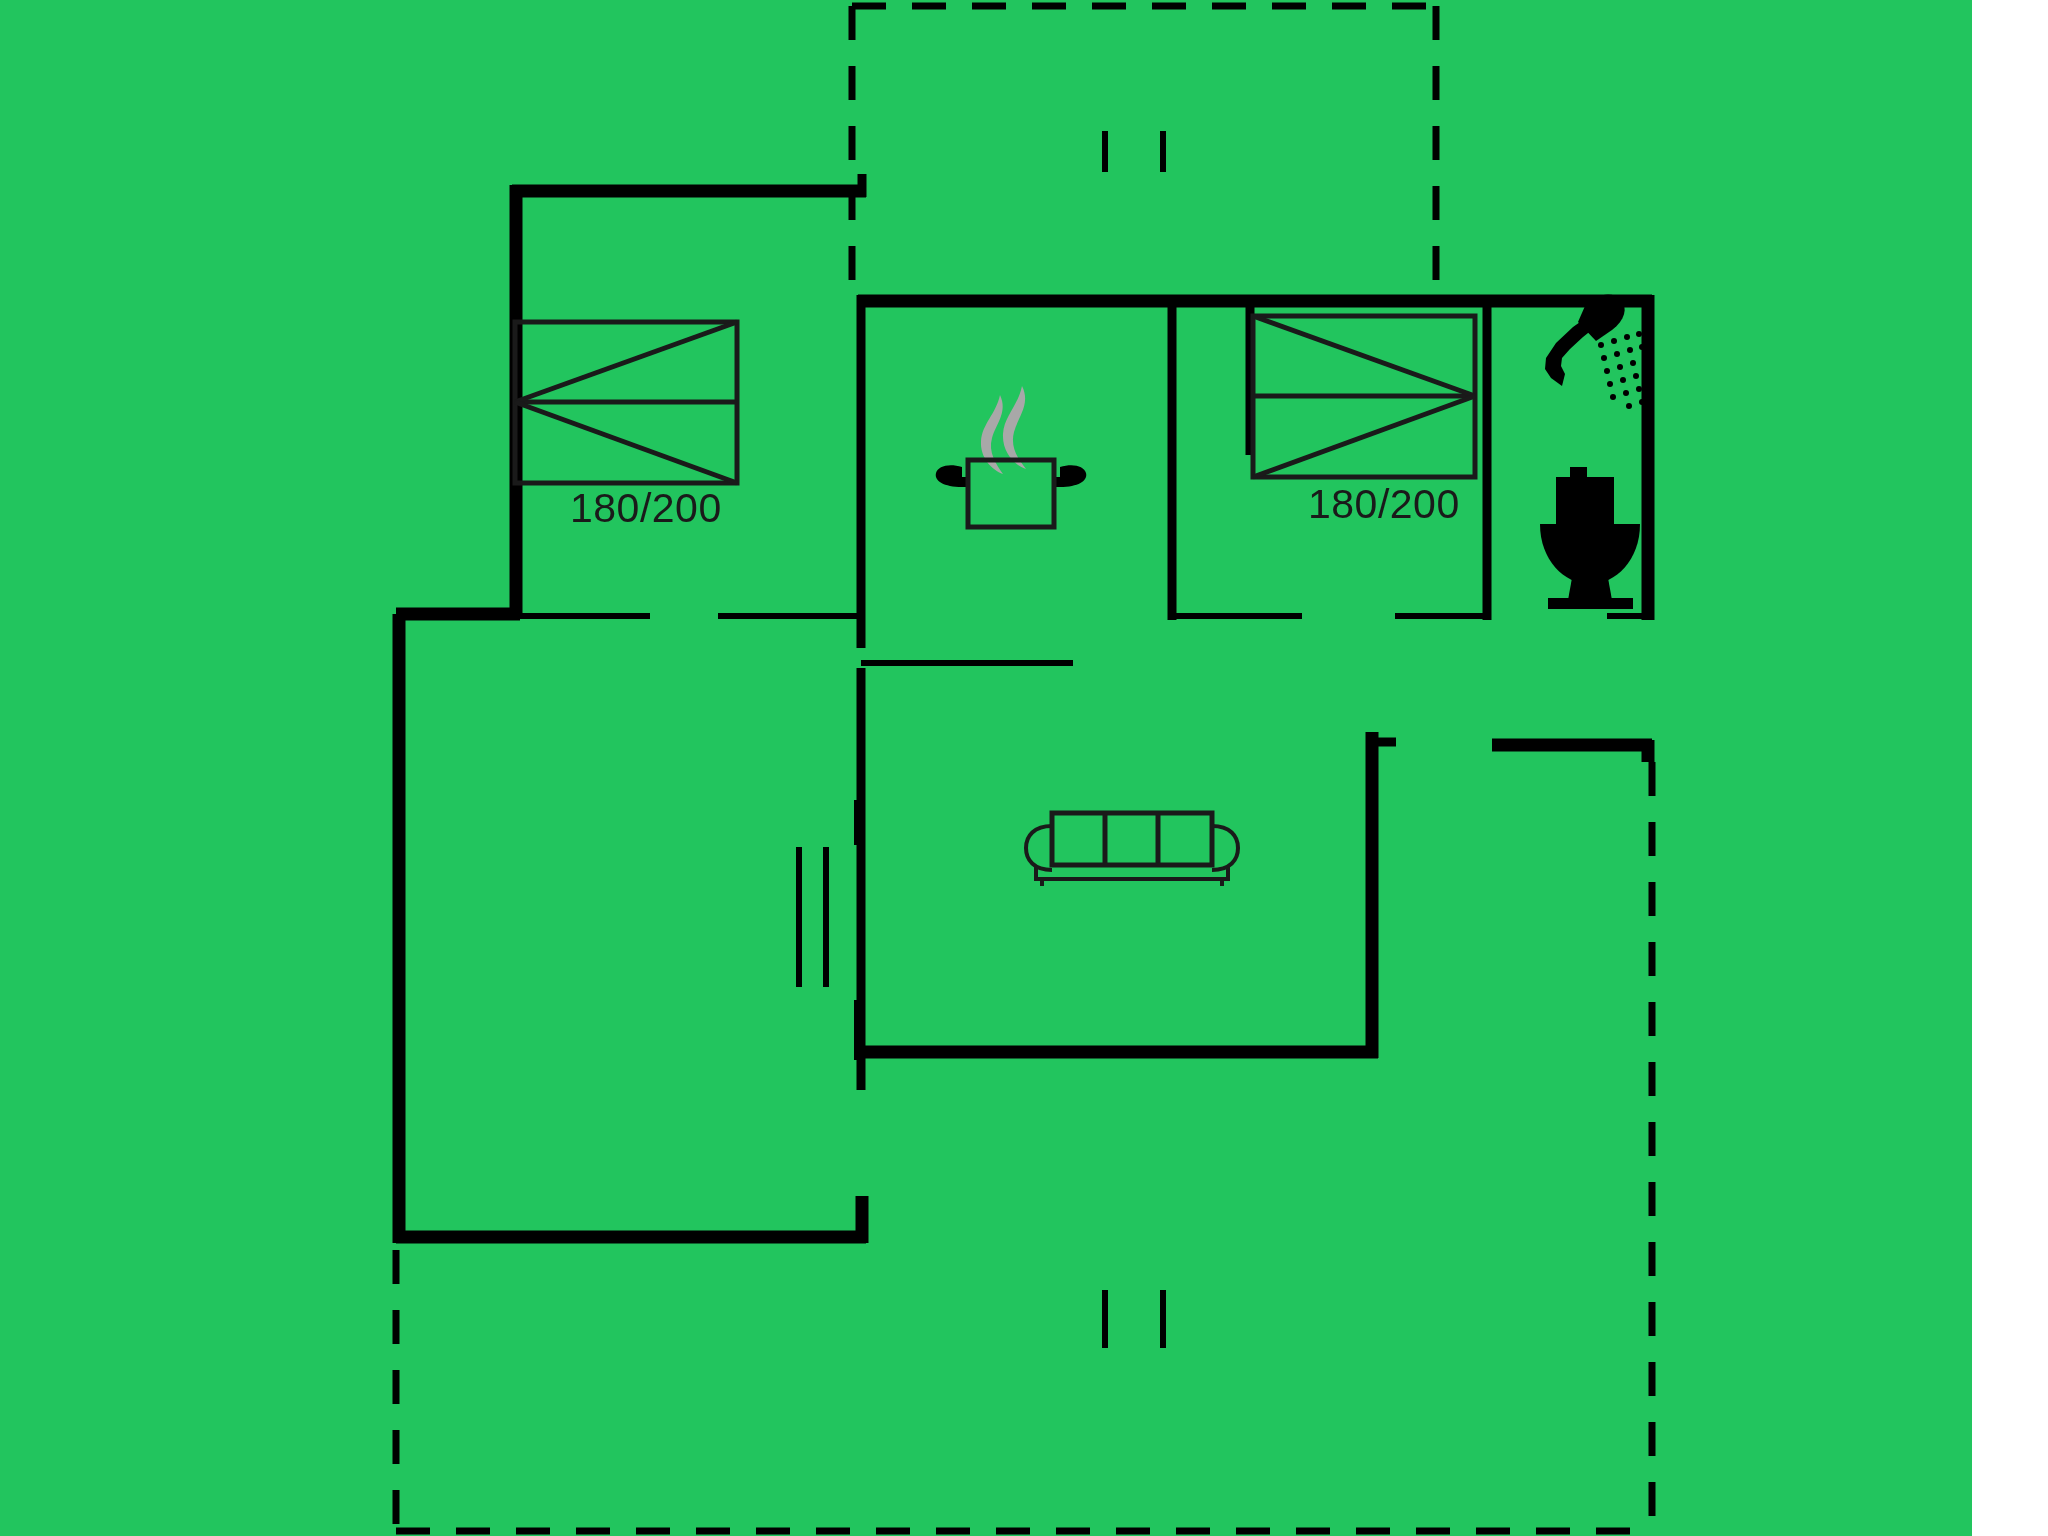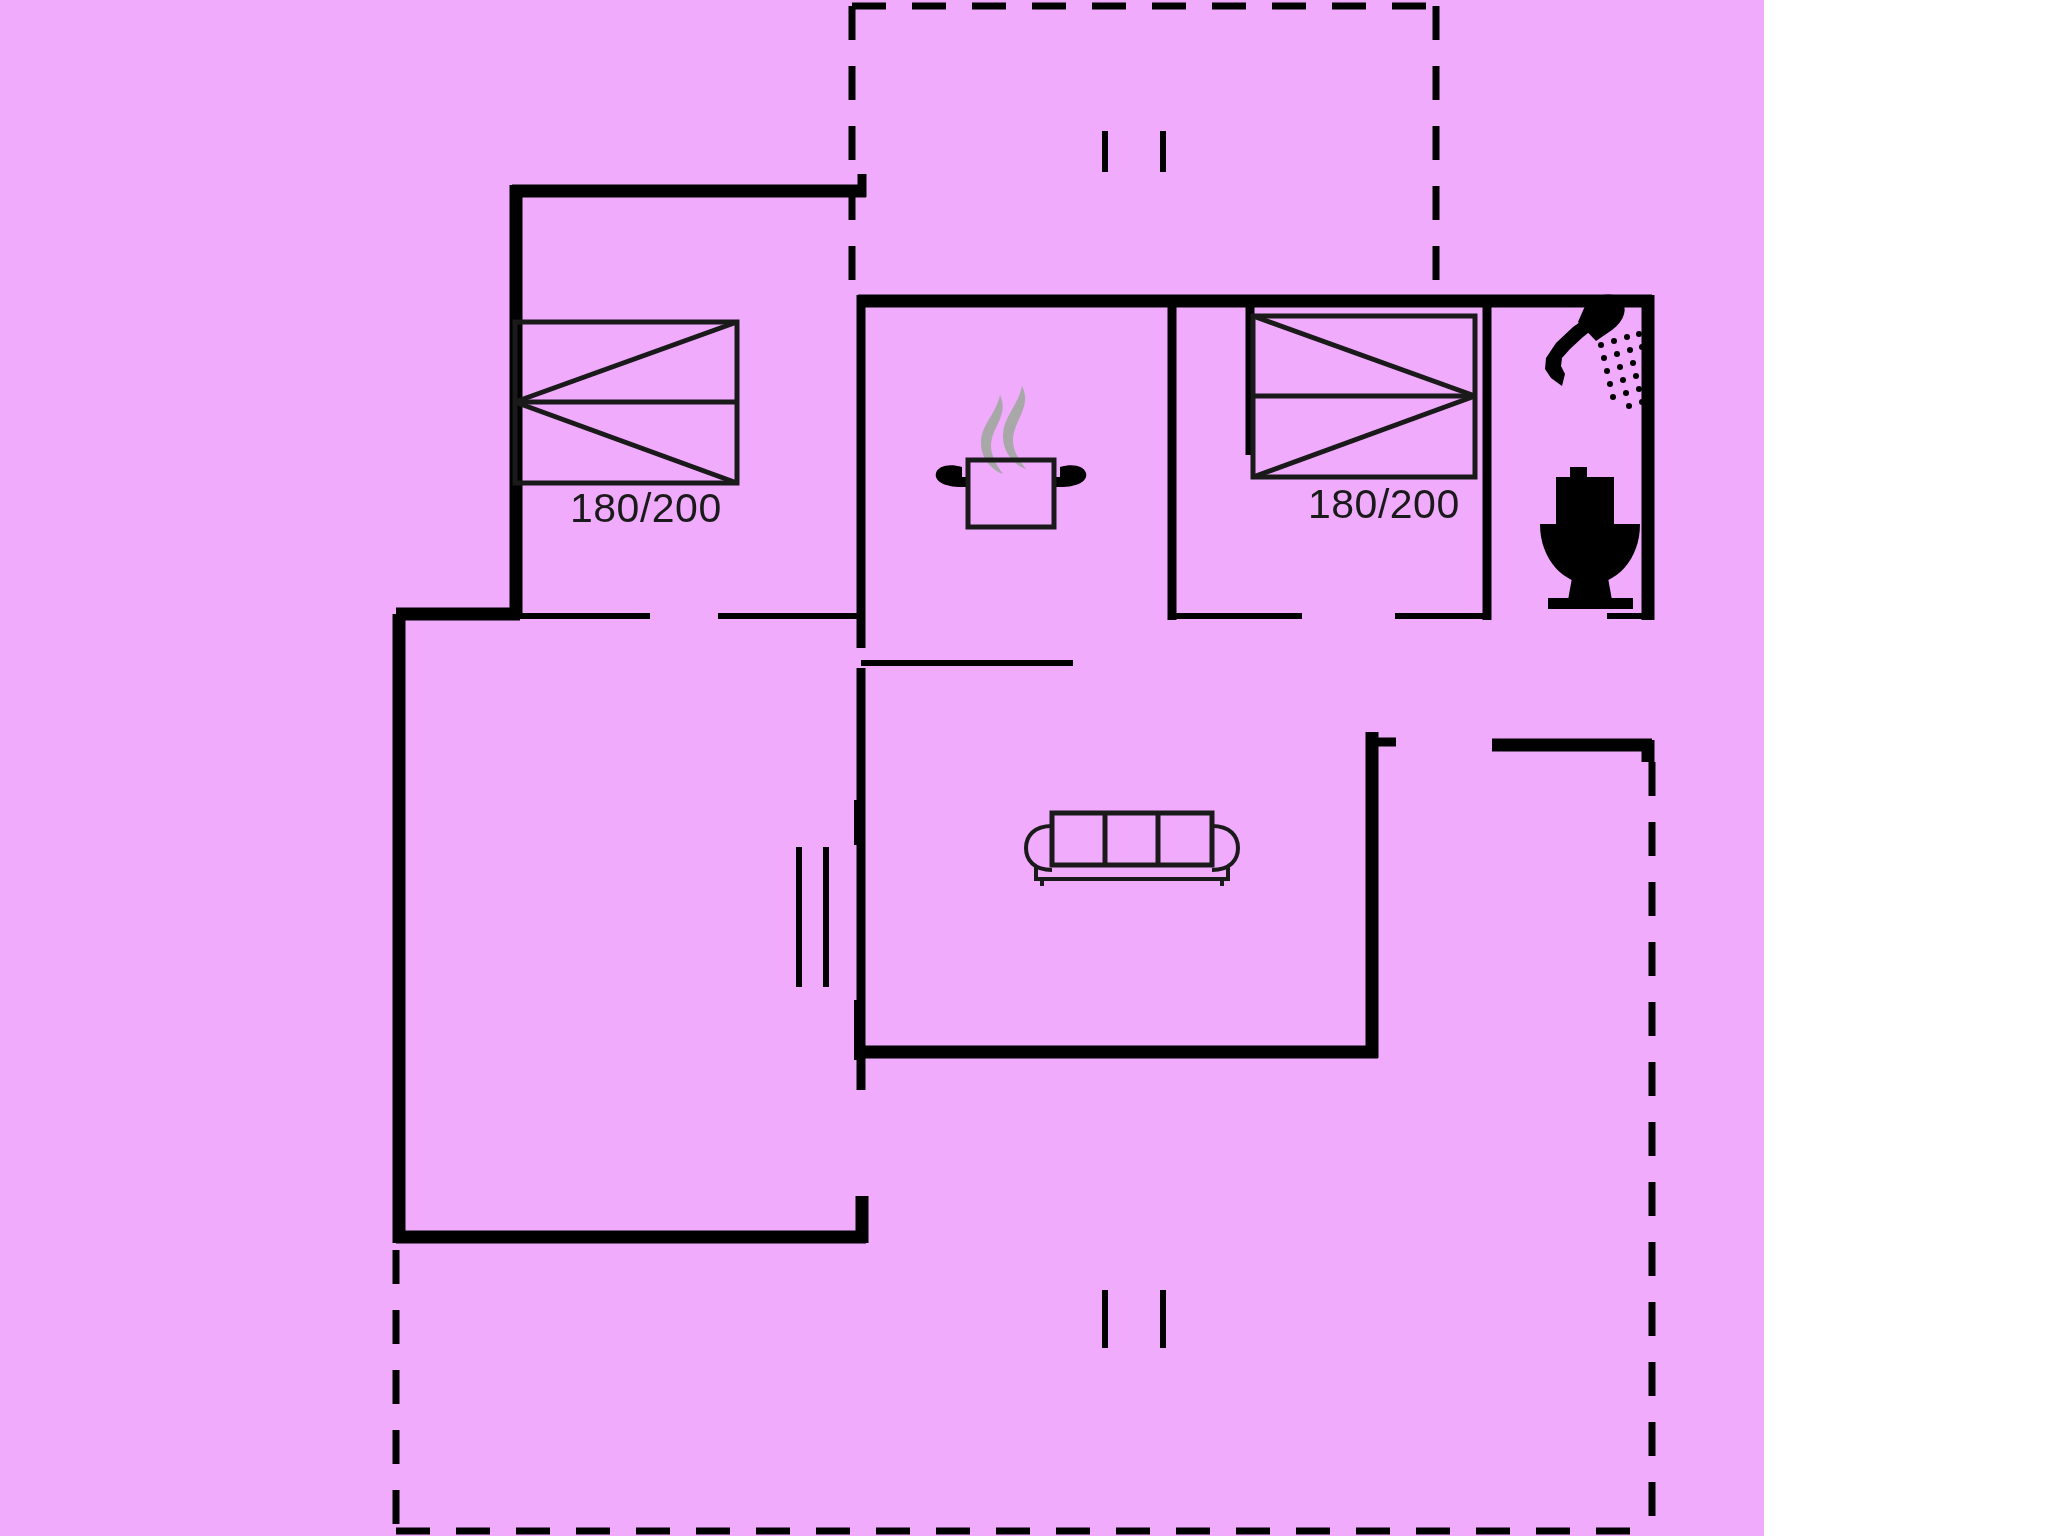--- a/index.html
+++ b/index.html
@@ -8,23 +8,23 @@
     background: #ffffff;
   }
   body {
     width: 2048px;
     height: 1536px;
     font-family: "Liberation Sans", sans-serif;
     overflow: hidden;
   }
   #floorplan-root {
     position: relative;
-    width: 1764px;
+    width: 1972px;
     height: 1536px;
-    background: #f0abfc;
+    background: #22c55e;
   }
   svg#plan-svg {
     display: block;
     width: 2048px;
     height: 1536px;
   }
   .wall-thick { stroke: #000000; stroke-width: 13; fill: none; stroke-linecap: butt; }
   .wall-med   { stroke: #000000; stroke-width: 9;  fill: none; stroke-linecap: butt; }
   .wall-thin  { stroke: #000000; stroke-width: 6;  fill: none; stroke-linecap: butt; }
   .furn-line  { stroke: #1a1a1a; stroke-width: 5;  fill: none; stroke-linecap: butt; }

